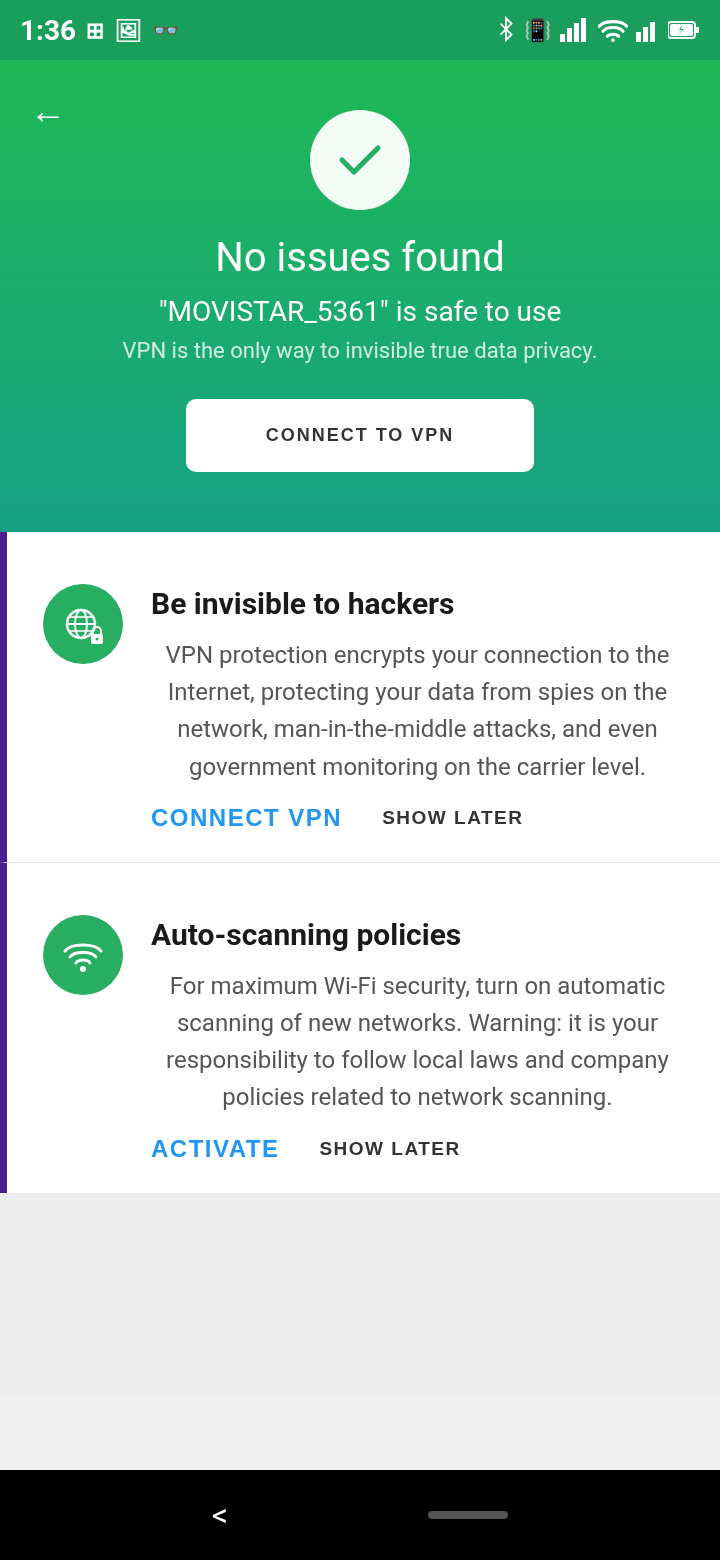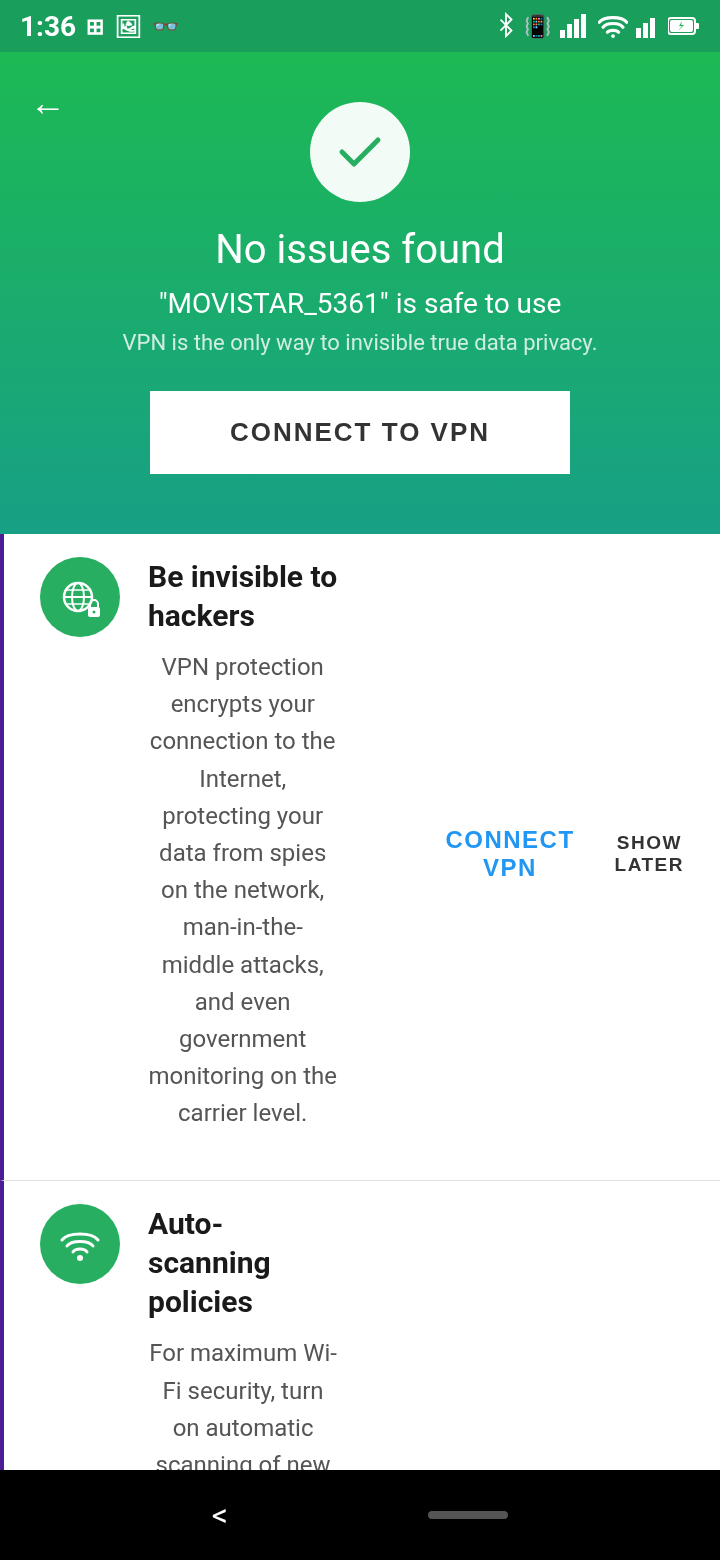--- a/index.html
+++ b/index.html
@@ -8,21 +8,21 @@
       width: 720px;
       min-height: 1560px;
       font-family: 'Roboto', Arial, sans-serif;
       background: #f0f0f0;
       overflow-x: hidden;
     }
 
     
     .status-bar {
       width: 100%;
-      height: 52px;
+      height: 60px;
       background: #1a9e5c;
       display: flex;
       justify-content: space-between;
       padding: 0 20px;
     }
     .status-bar-left {
       color: white;
       font-size: 28px;
       font-weight: bold;
       display: flex;
@@ -83,42 +83,42 @@
     }
     .hero-note {
       color: rgba(255,255,255,0.8);
       font-size: 22px;
       margin-bottom: 36px;
       text-align: center;
     }
     .connect-vpn-btn {
       background: white;
       border: none;
-      border-radius: 0;
+      border-radius: 10px;
       padding: 26px 80px;
-      font-size: 26px;
+      font-size: 18px;
       font-weight: bold;
       color: #333;
       letter-spacing: 2px;
       cursor: pointer;
       text-transform: uppercase;
     }
 
     
     .cards-container {
       background: white;
       width: 100%;
     }
 
     .card {
       background: white;
-      padding: 23px 36px 30px 36px;
-      display: flex;
-      flex-direction: row;
-      border-left: 4px solid #4c1d95;
+      padding: 52px 36px 30px 36px;
+      display: flex;
+      flex-direction: column;
+      border-left: 7px solid #4c1d95;
       margin-bottom: 0;
       position: relative;
     }
     .card + .card {
       border-top: 1.5px solid #e0e0e0;
     }
 
     .card-header {
       display: flex;
       align-items: flex-start;

